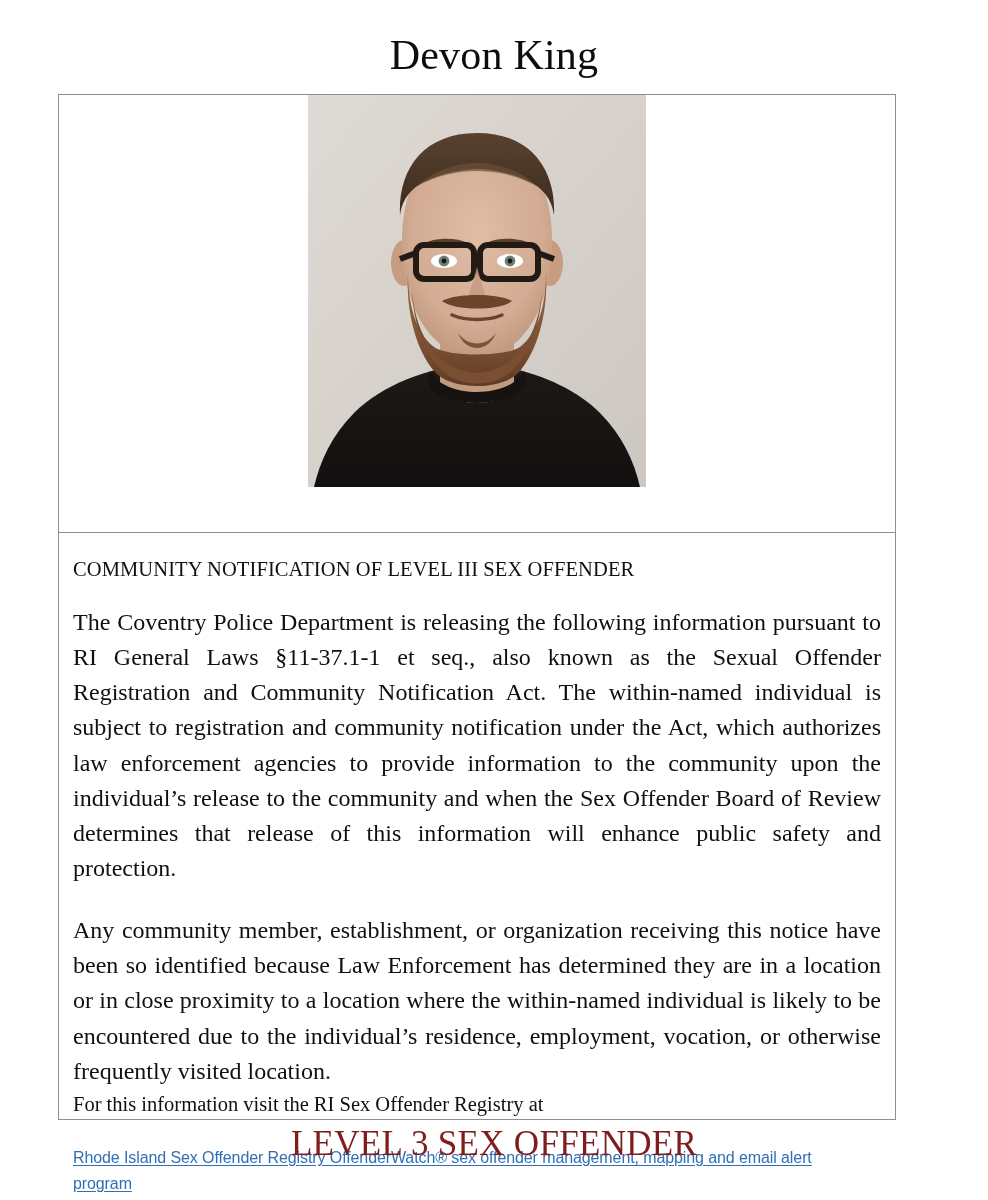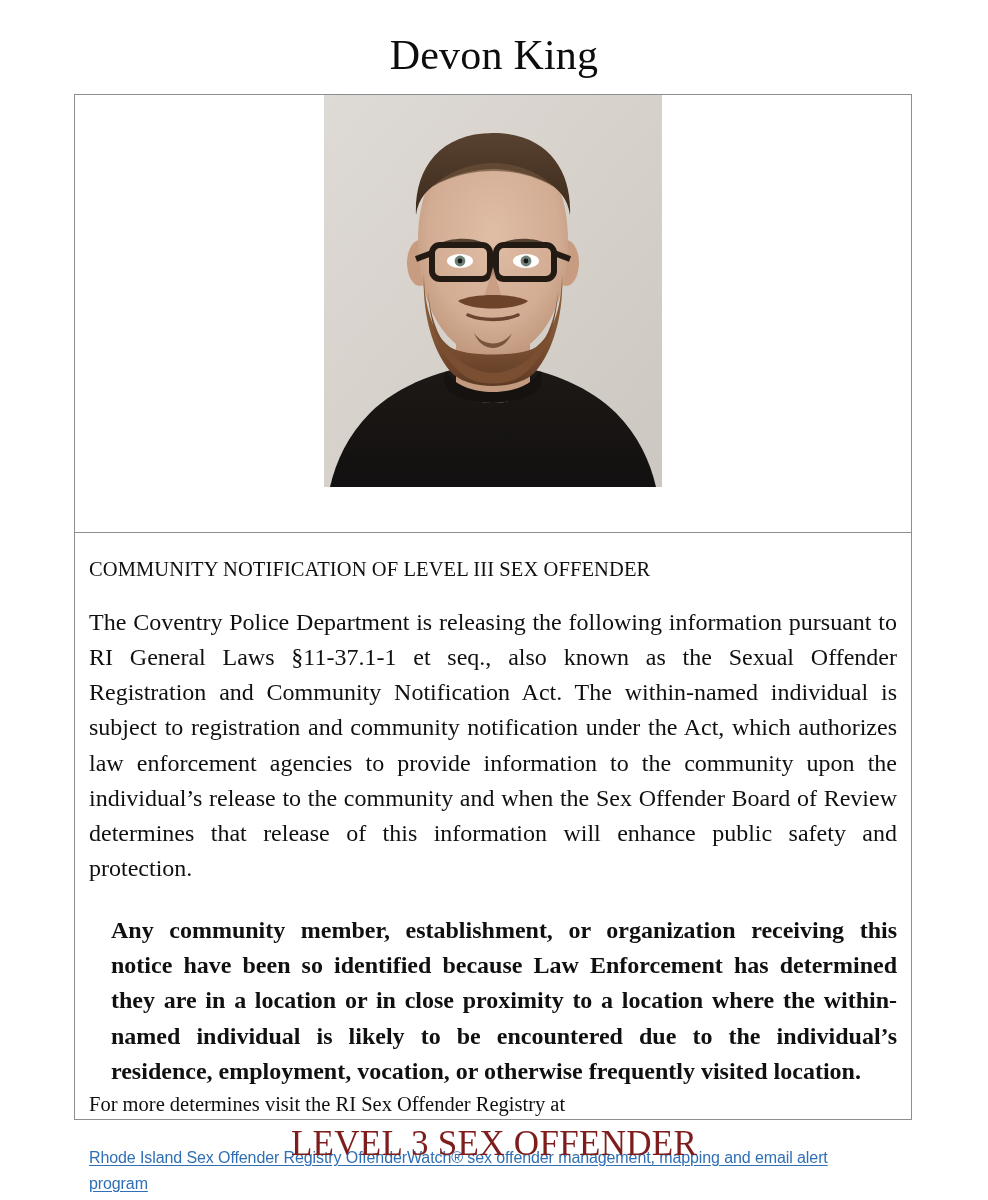--- a/index.html
+++ b/index.html
@@ -26,21 +26,21 @@
     letter-spacing: 0.2px;
     line-height: 1;
     padding-top: 34px;
     padding-bottom: 0;
     margin: 0;
   }
 
   
   .notice-box {
     position: absolute;
-    left: 74px;
+    left: 58px;
     top: 94px;
     width: 838px;
     height: 1026px;
     border: 1.6px solid #8e8e8e;
     background: #ffffff;
     box-sizing: border-box;
   }
 
   
   .photo-panel {
@@ -83,23 +83,22 @@
   .body-para {
     font-size: 24px;
     line-height: 1.47;
     color: #101010;
     margin: 0 0 26px 0;
     text-align: justify;
     text-justify: inter-word;
     hyphens: none;
   }
   .body-para.bold {
-    font-weight: 700;
+    font-weight: 400;
     margin-bottom: 0;
-    margin-left: 22px;
   }
   .followup {
     font-size: 20.5px;
     line-height: 1.47;
     color: #101010;
     margin: 0 0 26px 0;
   }
 
   
   .reg-link {
@@ -244,19 +243,19 @@
 
   <div class="text-panel">
 
     <div class="heading-line">COMMUNITY NOTIFICATION OF LEVEL III SEX OFFENDER</div>
 
 
     <p class="body-para">The Coventry Police Department is releasing the following information pursuant to RI General Laws §11-37.1-1 et seq., also known as the Sexual Offender Registration and Community Notification Act. The within-named individual is subject to registration and community notification under the Act, which authorizes law enforcement agencies to provide information to the community upon the individual’s release to the community and when the Sex Offender Board of Review determines that release of this information will enhance public safety and protection.</p>
 
     <p class="body-para bold">Any community member, establishment, or organization receiving this notice have been so identified because Law Enforcement has determined they are in a location or in close proximity to a location where the within-named individual is likely to be encountered due to the individual’s residence, employment, vocation, or otherwise frequently visited location.</p>
 
-    <div class="followup">For more determines visit the RI Sex Offender Registry at</div>
+    <div class="followup">For this information visit the RI Sex Offender Registry at</div>
 
     <a class="reg-link" href="#">Rhode Island Sex Offender Registry OffenderWatch® sex offender management, mapping and email alert program</a>
   </div>
 </div>
 
 <div class="footer-banner">LEVEL 3 SEX OFFENDER</div>
 
 </body></html>

